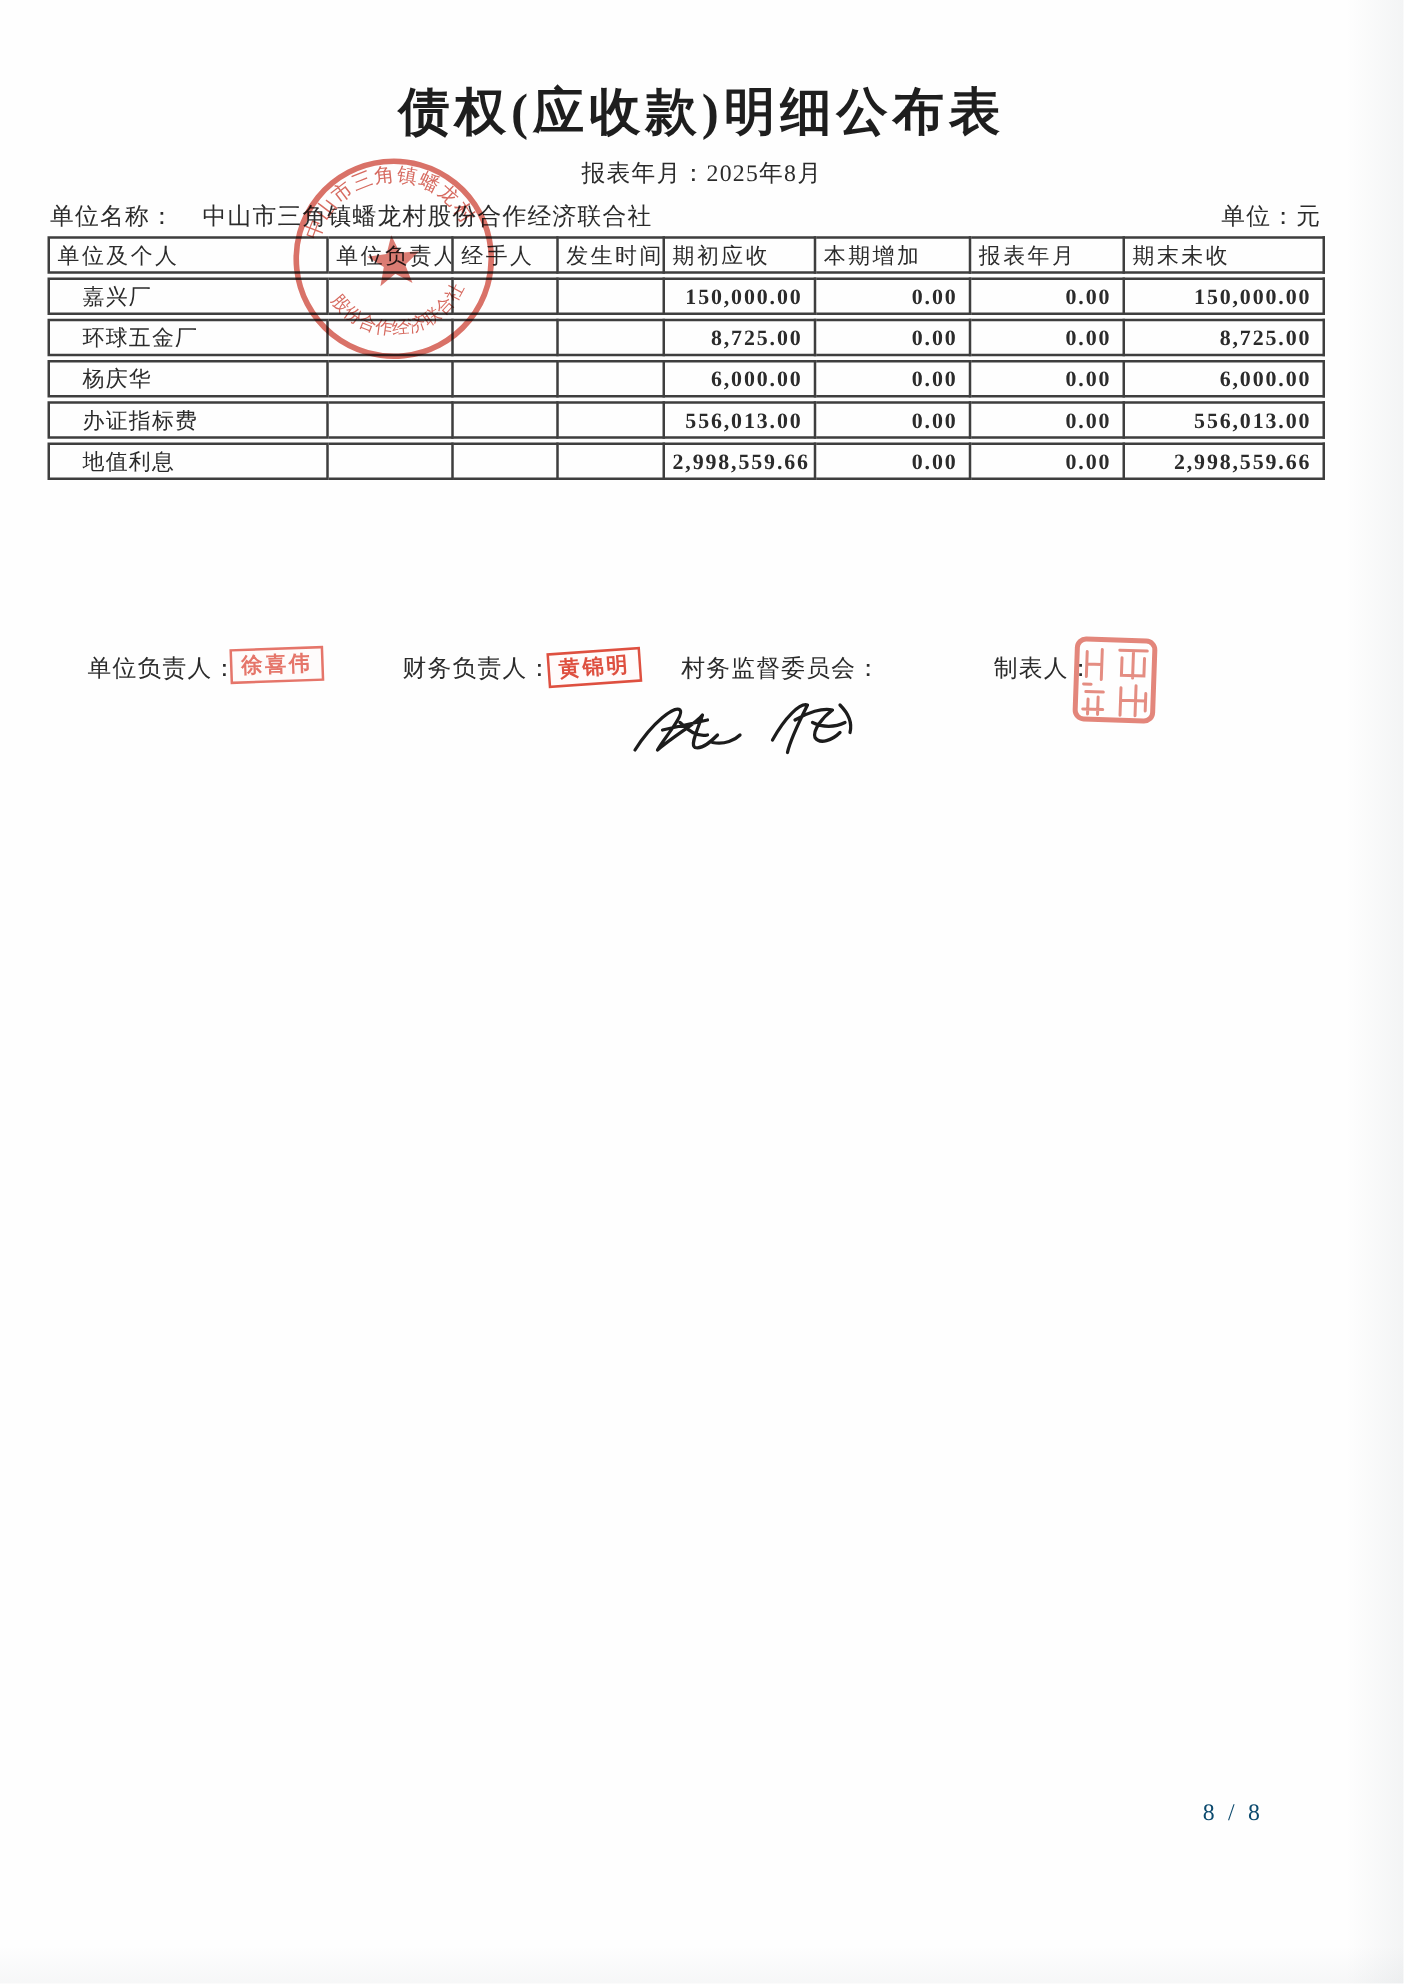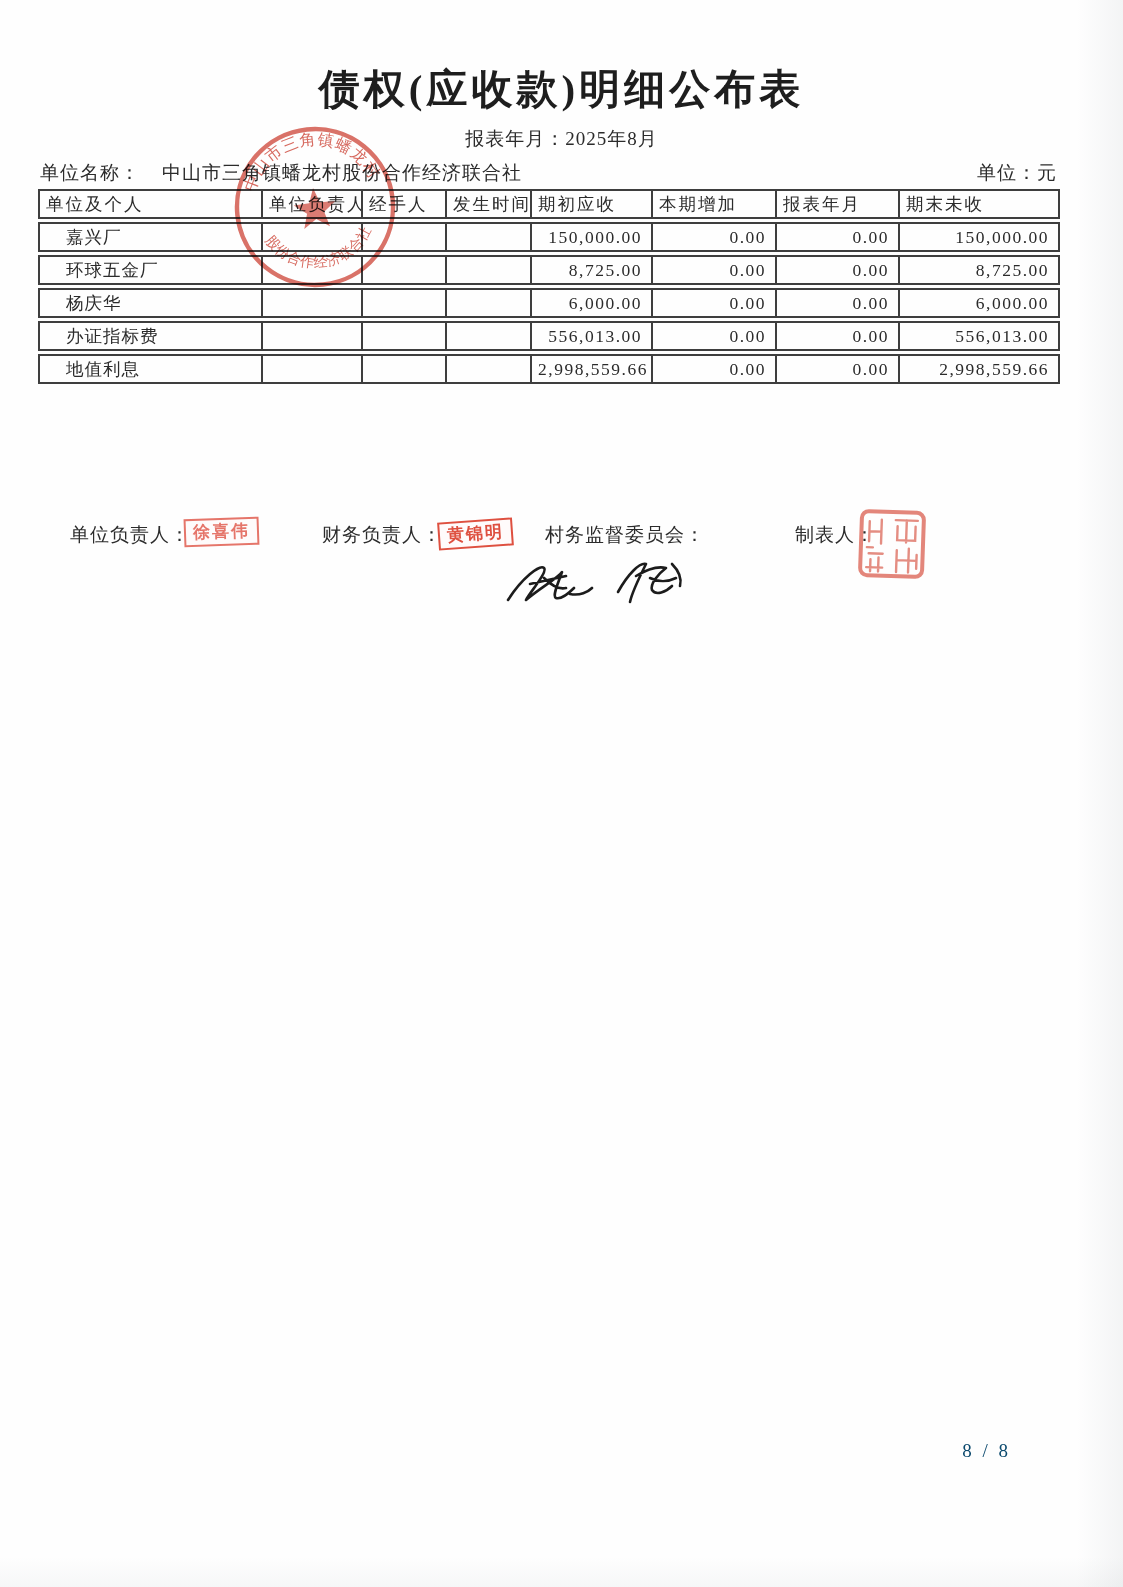--- a/index.html
+++ b/index.html
@@ -40,21 +40,21 @@
   .sheet-table th,.sheet-table td{
     border:2px solid #3e3e3e;border-left:none;
     height:24px;padding:1px 6px;font-weight:normal;
     overflow:hidden;white-space:nowrap;
   }
   .sheet-table th:first-child,.sheet-table td:first-child{border-left:2px solid #3e3e3e;}
   .sheet-table th{text-align:left;letter-spacing:2px;}
   .sheet-table td.name{text-align:left;padding-left:26px;letter-spacing:1px;}
   .sheet-table td.name.indent{padding-left:44px;}
   .sheet-table td.num{text-align:right;padding-right:9px;letter-spacing:1.5px;
-    font-family:"Liberation Serif","DejaVu Serif",serif;}
+    font-family:"Liberation Serif","DejaVu Serif",serif;font-weight:bold;}
 
   .footer-row{position:absolute;top:512px;left:0;width:100%;height:110px;font-size:19px;}
   .footer-label{position:absolute;top:10px;letter-spacing:1px;}
   .lbl-unit-head{left:70px;}
   .lbl-finance-head{left:322px;}
   .lbl-supervision{left:545px;}
   .lbl-preparer{left:795px;}
 
   .name-stamp{
     position:absolute;display:inline-block;

